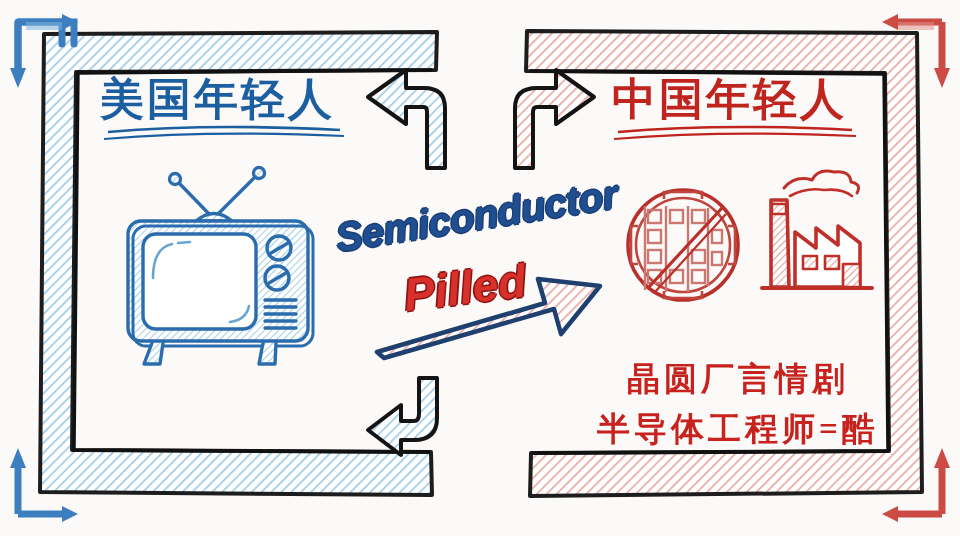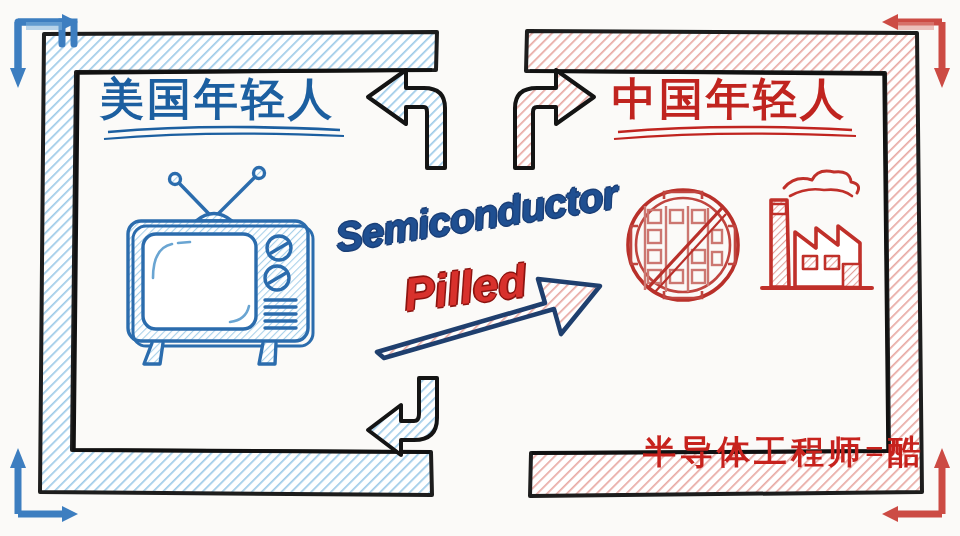--- a/index.html
+++ b/index.html
@@ -227,20 +227,21 @@
       <path d="M 618 132 Q 722 123 852 130" fill="none" stroke="#c0241f" stroke-width="2.6"></path>
       <path d="M 614 139 Q 724 130 856 136" fill="none" stroke="#c0241f" stroke-width="2.2"></path>
     </g>
   </svg>
 
   <div class="txt cn-head red-head" style="left:612px;top:70px;">中国年轻人</div>
 
   <div class="txt cn-head blue-head" style="left:100px;top:70px;">美国年轻人</div>
 
 
-
-  <div class="txt cn-body" style="left:597px;top:430px;margin-left:46px;">半导体工程师=酷</div>
+  <div class="txt cn-body" style="left:627px;top:357px;">晶圆厂言情剧</div>
+
+  <div class="txt cn-body" style="left:597px;top:407px;">半导体工程师=酷</div>
 
   <div class="semi" style="left:336px;top:216px;">Semiconductor</div>
 
   <div class="pilled" style="left:404px;top:268px;">Pilled</div>
 
 </div>
 
 </body></html>

